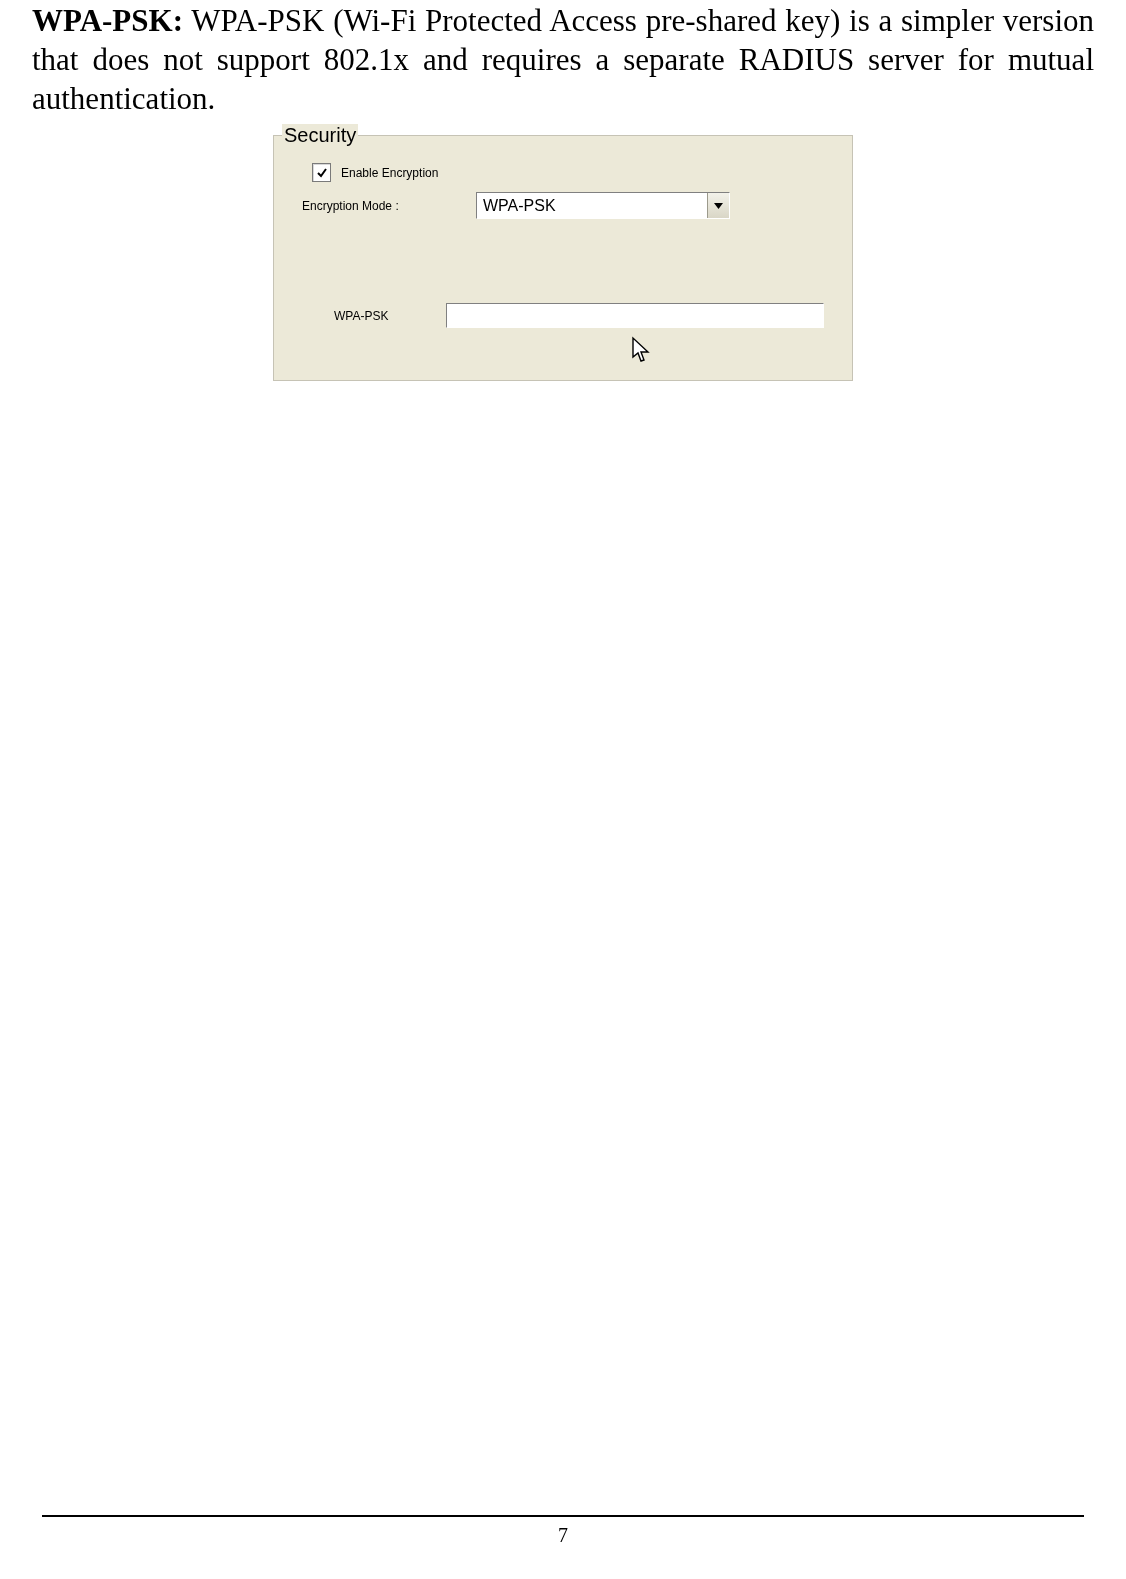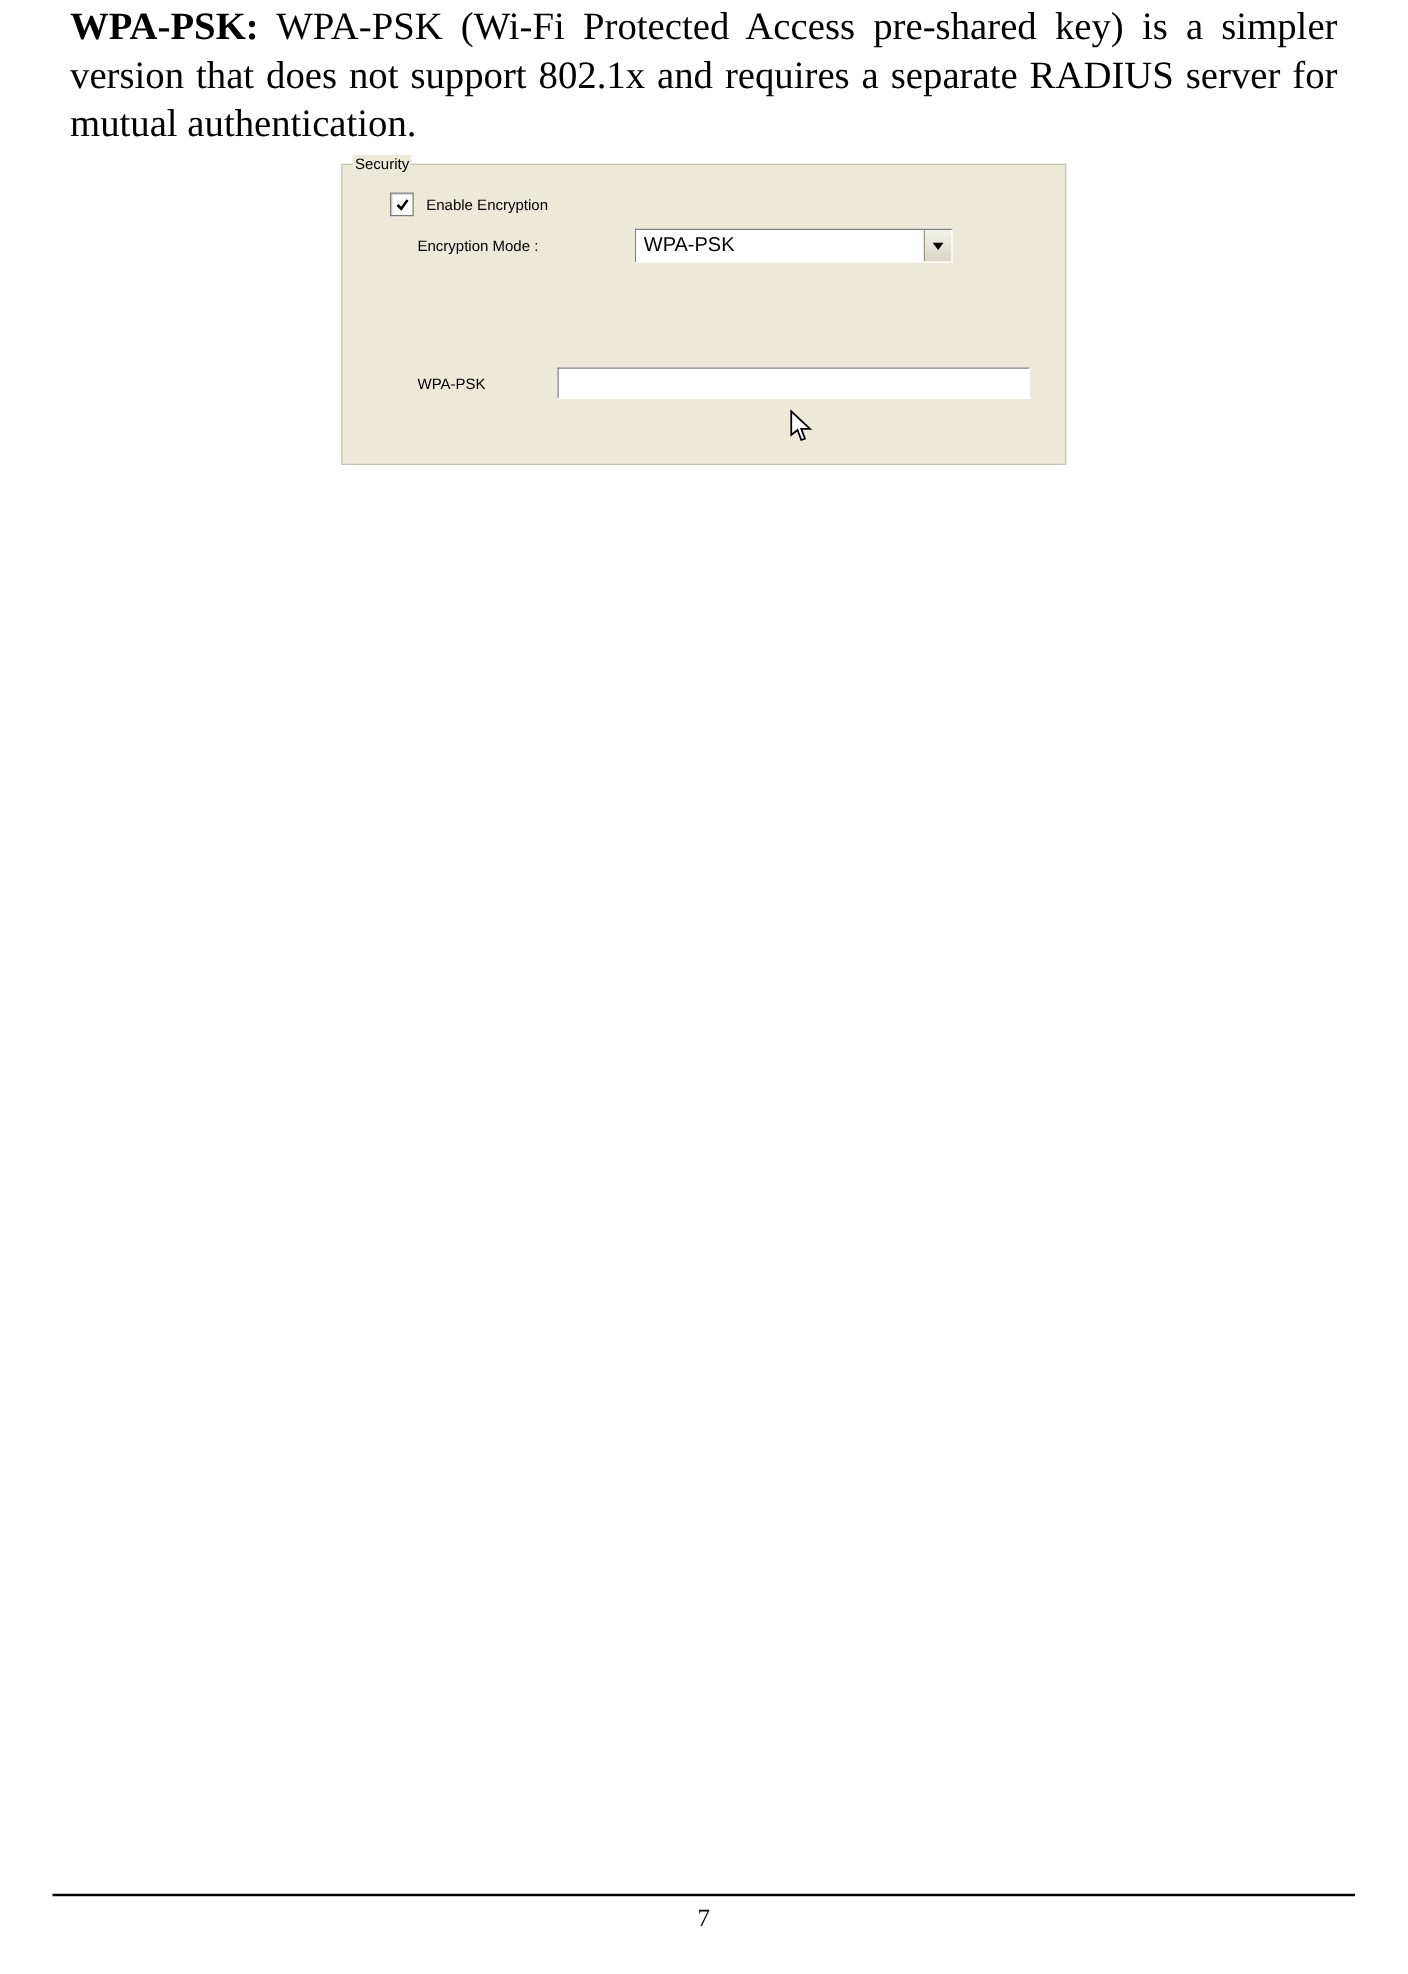--- a/index.html
+++ b/index.html
@@ -4,21 +4,21 @@
 <style>
   html,body{margin:0;padding:0;background:#fff;}
   .page{
     width:1126px;
     height:1579px;
     position:relative;
     background:#fff;
     font-family:"Times New Roman",Times,serif;
     color:#000;
     box-sizing:border-box;
-    padding:0 56px;
+    padding:0 32px;
   }
   .body-text{
     font-size:31px;
     line-height:1.25;
     text-align:justify;
     margin:0 0 6px 0;
   }
   .bold{font-weight:700;}
   .body-text:first-of-type{padding-top:2px;}
   .dialog-wrap{
@@ -31,37 +31,37 @@
     font-size:16px;
     color:#000;
     border:1px solid #c6c3b5;
     background:#ece9d8;
     padding:14px 8px 18px 8px;
     position:relative;
     margin:0;
   }
   fieldset.security > legend{
     padding:0 2px;
-    font-size:12px;
+    font-size:20px;
     color:#000;
     background:#ece9d8;
   }
   .row{display:flex;align-items:center;margin:6px 0 14px 30px;}
   .row.enable{margin-top:2px;margin-bottom:10px;}
   .win-checkbox{
     width:17px;height:17px;
     display:inline-flex;align-items:center;justify-content:center;
     background:#fff;
     border:1px solid #7a7a7a;
     box-shadow:inset 1px 1px 0 #d8d8d8;
     margin-right:10px;
     font-size:14px;line-height:1;
   }
   .lbl{font-size:12px;}
-  .row.mode{margin-left:52px;margin-bottom:84px;}
+  .row.mode{margin-left:20px;margin-bottom:84px;}
   .mode-label{width:174px;}
   .combo{
     display:flex;align-items:stretch;
     width:252px;height:25px;
     border-top:1px solid #808080;
     border-left:1px solid #808080;
     border-right:1px solid #fff;
     border-bottom:1px solid #fff;
     background:#fff;
   }

